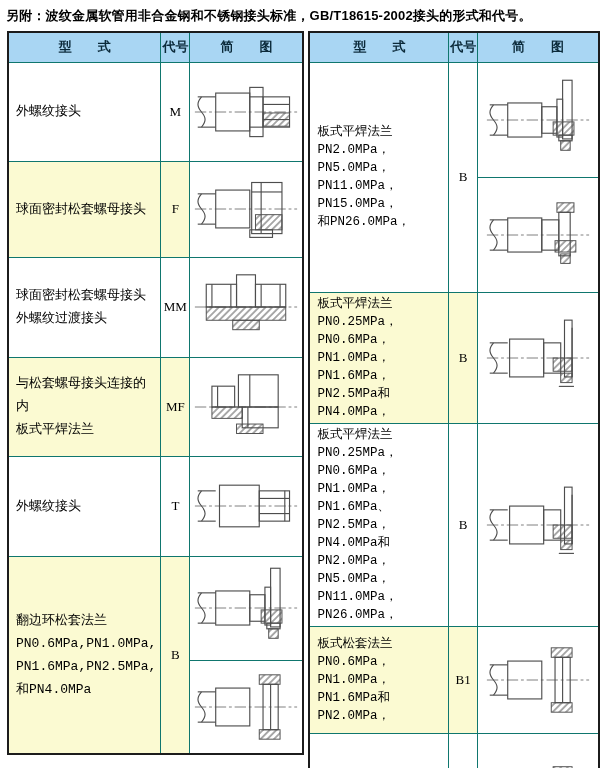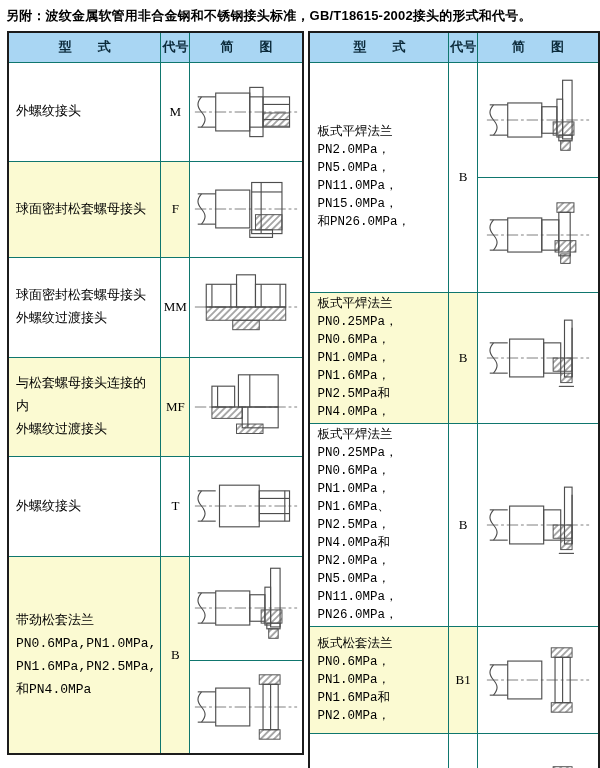--- a/index.html
+++ b/index.html
@@ -136,21 +136,21 @@
                   <rect x="46" y="12" width="20" height="34" stroke="#4d4d4d" fill="none" stroke-width="1.2"></rect>
                   <rect x="14" y="46" width="84" height="14" fill="url(#htch3)" stroke="#4d4d4d" stroke-width="1"></rect>
                   <rect x="42" y="60" width="28" height="10" fill="url(#htch3)" stroke="#4d4d4d" stroke-width="1"></rect>
                 </svg>
               </div>
         </td>
       </tr>
 
       <tr style="height:99px">
         <td class="type yellow">与松套螺母接头连接的内
-外螺纹过渡接头</td>
+板式平焊法兰</td>
         <td class="code yellow">MF</td>
         <td class="diagcell">
           <div class="diag">
                 <svg width="106" height="88" viewBox="0 0 112 92" xmlns="http://www.w3.org/2000/svg">
                   <defs>
                     <pattern id="htch4" width="5" height="5" patternUnits="userSpaceOnUse" patternTransform="rotate(45)">
                       <line x1="2" y1="0" x2="2" y2="5" stroke="#4d4d4d" stroke-width="1"></line>
                     </pattern>
                   </defs>
                   <line x1="2" y1="46" x2="110" y2="46" stroke="#7a7a7a" stroke-width="1" stroke-dasharray="12 3 3 3"></line>
@@ -186,21 +186,21 @@
                   <rect x="70" y="30" width="32" height="32" stroke="#4d4d4d" fill="none" stroke-width="1.2"></rect>
                   <line x1="97" y1="30" x2="97" y2="62" stroke="#4d4d4d" fill="none" stroke-width="1.2"></line>
                   <line x1="70" y1="38" x2="102" y2="38" stroke="#4d4d4d" fill="none" stroke-width="1.2"></line>
                   <line x1="70" y1="54" x2="102" y2="54" stroke="#4d4d4d" fill="none" stroke-width="1.2"></line>
                 </svg>
               </div>
         </td>
       </tr>
 
       <tr style="height:104px">
-        <td class="type yellow" rowspan="2">带劲松套法兰
+        <td class="type yellow" rowspan="2">翻边环松套法兰
 PN0.6MPa,PN1.0MPa,
 PN1.6MPa,PN2.5MPa,
 和PN4.0MPa</td>
         <td class="code yellow" rowspan="2">B</td>
         <td class="diagcell">
           <div class="diag">
                 <svg width="106" height="88" viewBox="0 0 112 92" xmlns="http://www.w3.org/2000/svg">
                   <defs>
                     <pattern id="htch6" width="5" height="5" patternUnits="userSpaceOnUse" patternTransform="rotate(45)">
                       <line x1="2" y1="0" x2="2" y2="5" stroke="#4d4d4d" stroke-width="1"></line>

